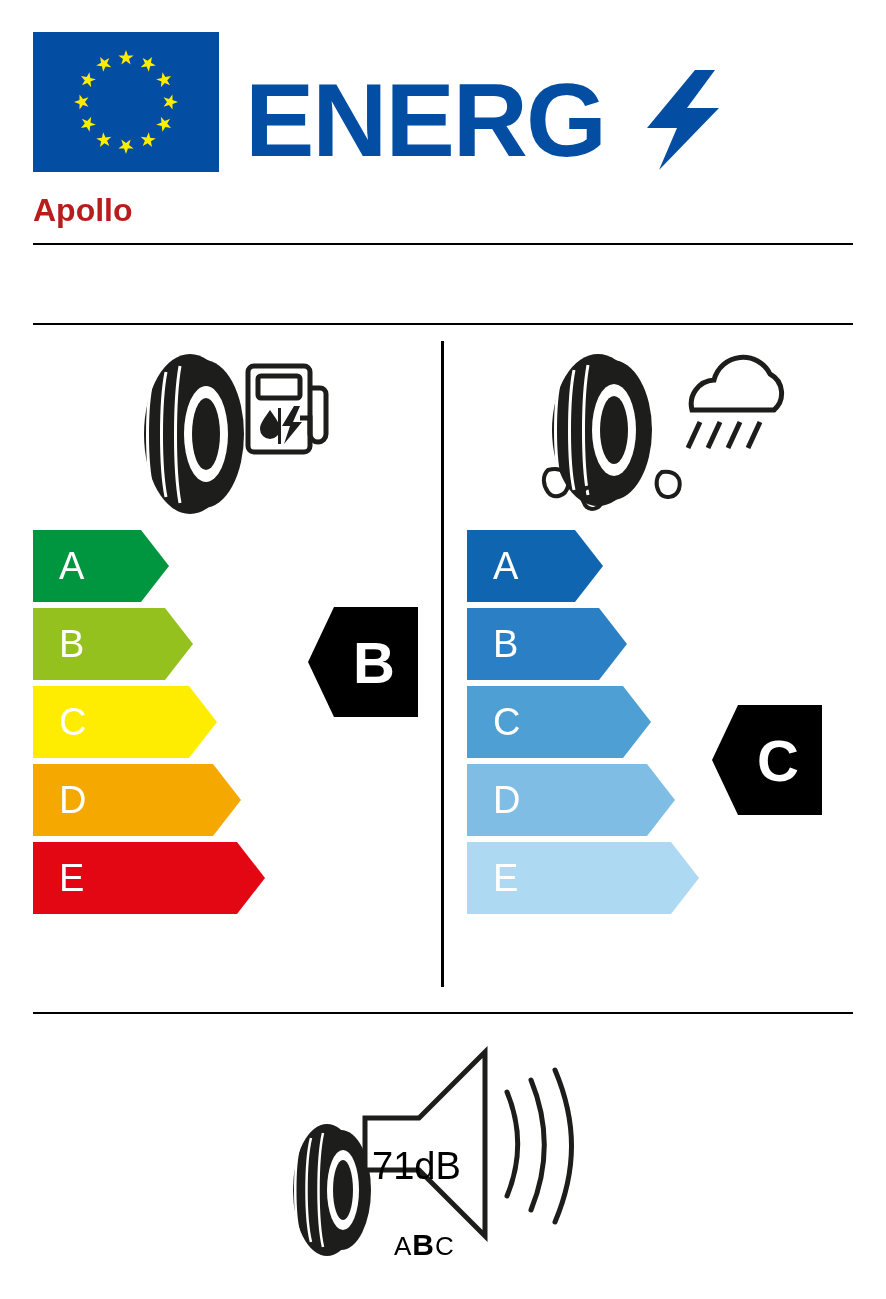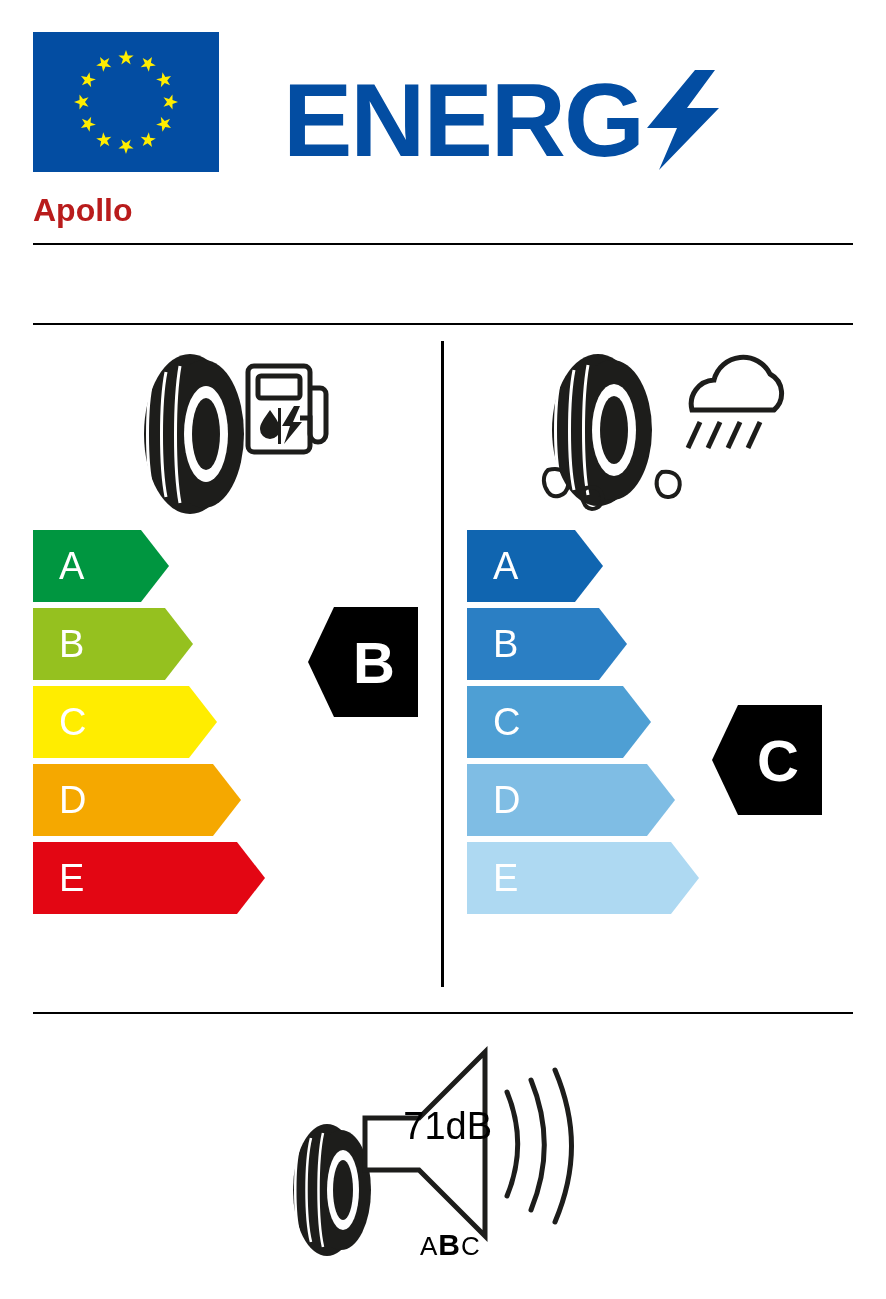--- a/index.html
+++ b/index.html
@@ -41,21 +41,20 @@
   .energ-word {
     position: absolute;
     left: 212px;
     top: 36px;
     font-size: 104px;
     font-weight: bold;
     letter-spacing: -2px;
     color: #034da2;
     line-height: 1;
     font-family: "Liberation Sans", sans-serif;
-    margin-left: 38px;
   }
   .energ-bolt {
     position: absolute;
     left: 610px;
     top: 38px;
     width: 80px;
     height: 100px;
   }
 
   
@@ -158,30 +157,30 @@
   .noise-block {
     position: absolute;
     left: 285px;
     top: 1040px;
     width: 320px;
     height: 230px;
   }
   .noise-db {
     position: absolute;
     left: 372px;
-    top: 1105px;
+    top: 1145px;
     width: 120px;
-    text-align: right;
+    text-align: left;
     font-size: 38px;
     color: #000;
     font-family: "Liberation Sans", sans-serif;
   }
   .noise-classes {
     position: absolute;
-    left: 420px;
+    left: 394px;
     top: 1228px;
     font-size: 26px;
     color: #000;
     letter-spacing: 1px;
   }
   .noise-classes .sel {
     font-weight: bold;
     font-size: 30px;
   }
 </style>

